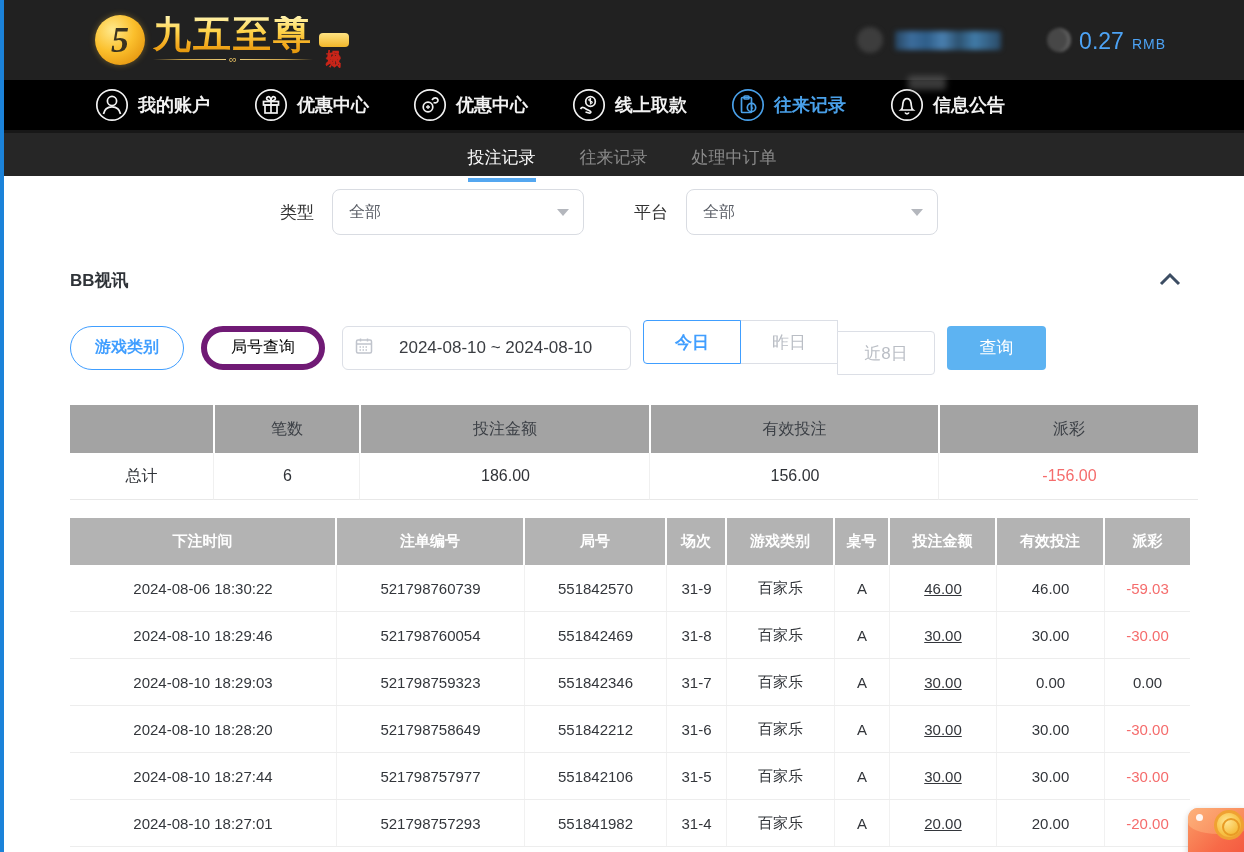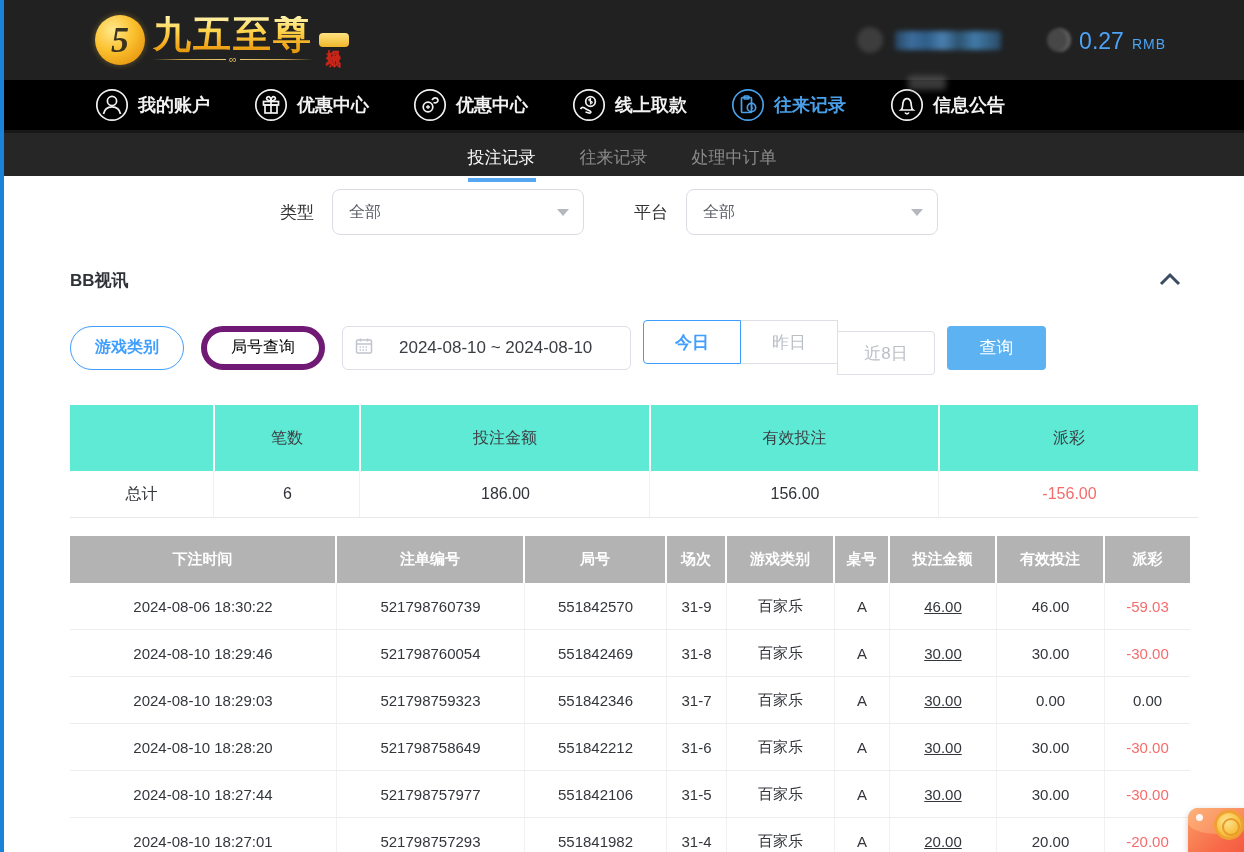--- a/index.html
+++ b/index.html
@@ -87,21 +87,21 @@
   .gbtn:first-child { border-radius:4px 0 0 4px; }
   .gbtn:last-child { border-radius:0 4px 4px 0; margin-left:-1px;margin-top:11px; }
   .gbtn.mid { margin-left:-1px; }
   .gbtn.active { border-color:#409eff; color:#409eff; z-index:2;font-weight:bold; }
   .search-btn { margin-left:12px; width:99px; height:44px; background:#5db3f2; border:none; border-radius:4px;
     color:#fff; font-size:17px; display:flex; align-items:center; justify-content:center; cursor:pointer; }
 
   
   .summary { margin-top:30px; }
   .summary .hdr, .summary .row { display:grid; grid-template-columns:143px 144px 288px 287px 258px; column-gap:2px; }
-  .summary .hdr > div { background:#5eead4; height:66px; display:flex; align-items:center; justify-content:center;
+  .summary .hdr > div { background:#a3a3a3; height:48px; display:flex; align-items:center; justify-content:center;
     font-size:16px; color:#3c4046; }
   .summary .row > div { background:#fff; height:47px; display:flex; align-items:center; justify-content:center;
     font-size:16px; color:#303338; border-bottom:1px solid #e8e8e8; }
   .summary .row > div:not(:first-child) { border-left:1px solid #f0f0f0; margin-left:-2px; padding-left:2px; }
   .neg { color:#f56c6c !important; }
 
   
   .bet-table { margin-top:18px; }
   .bet-table .thead { display:grid; grid-template-columns:267px 188px 142px 60px 108px 55px 107px 108px 85px; }
   .bet-table .thead > div { background:#b3b3b3; height:47px; display:flex; align-items:center; justify-content:center;

